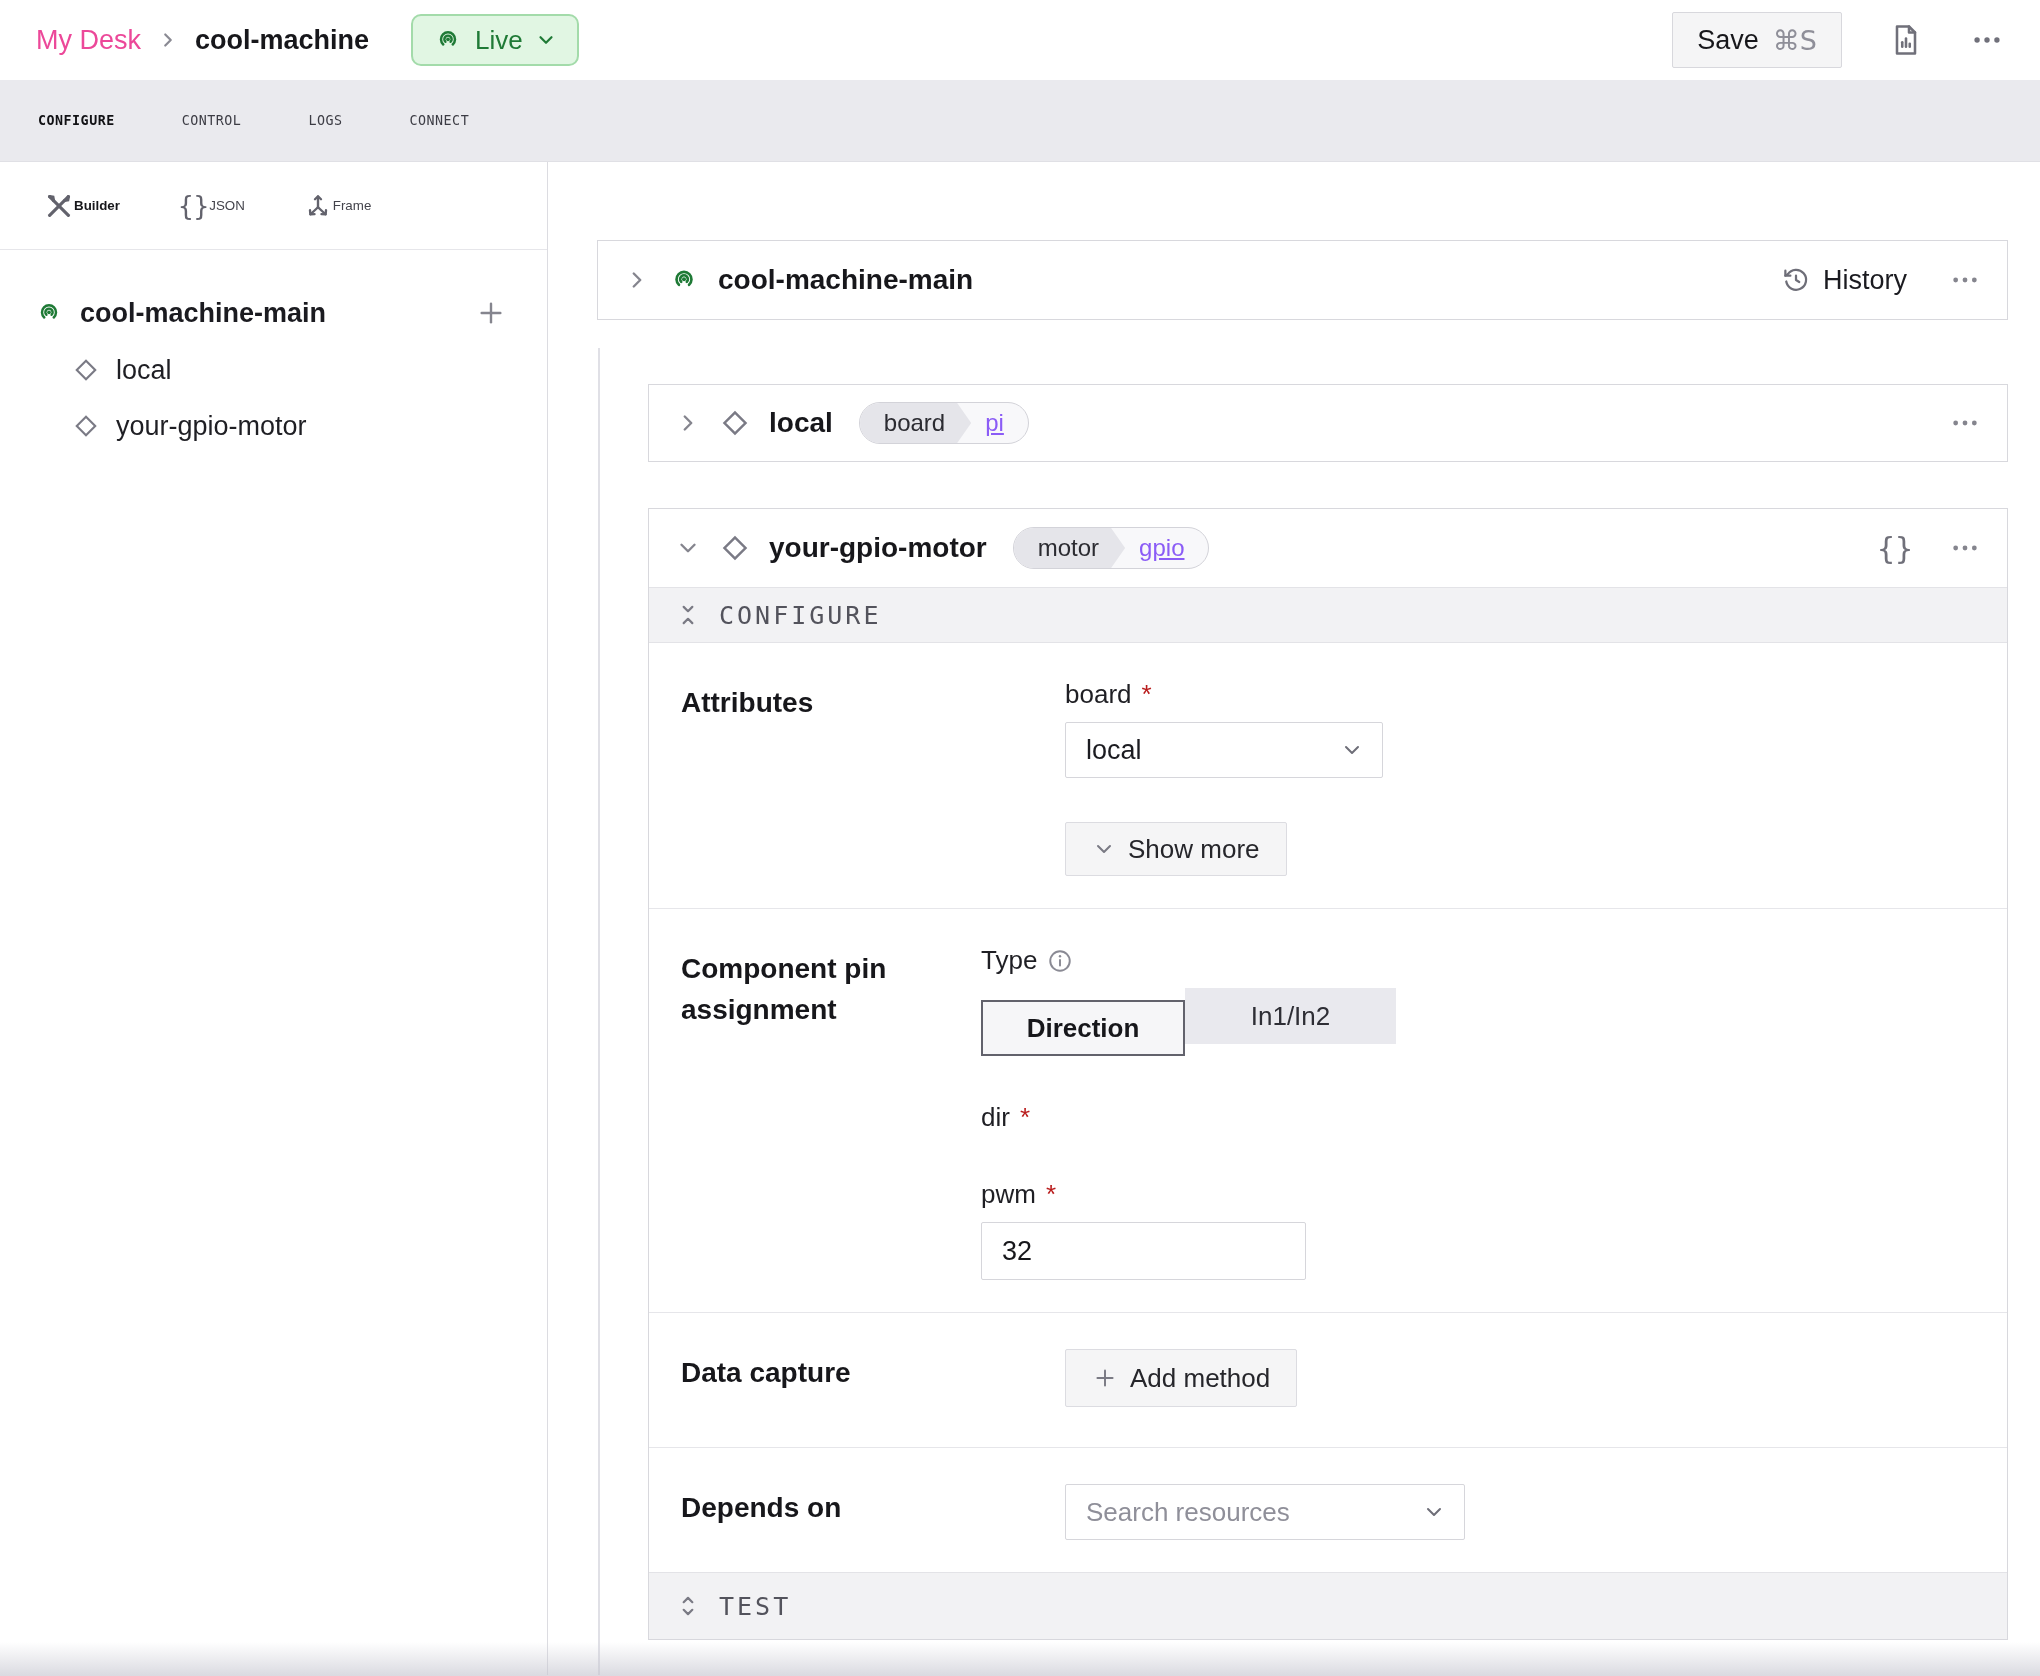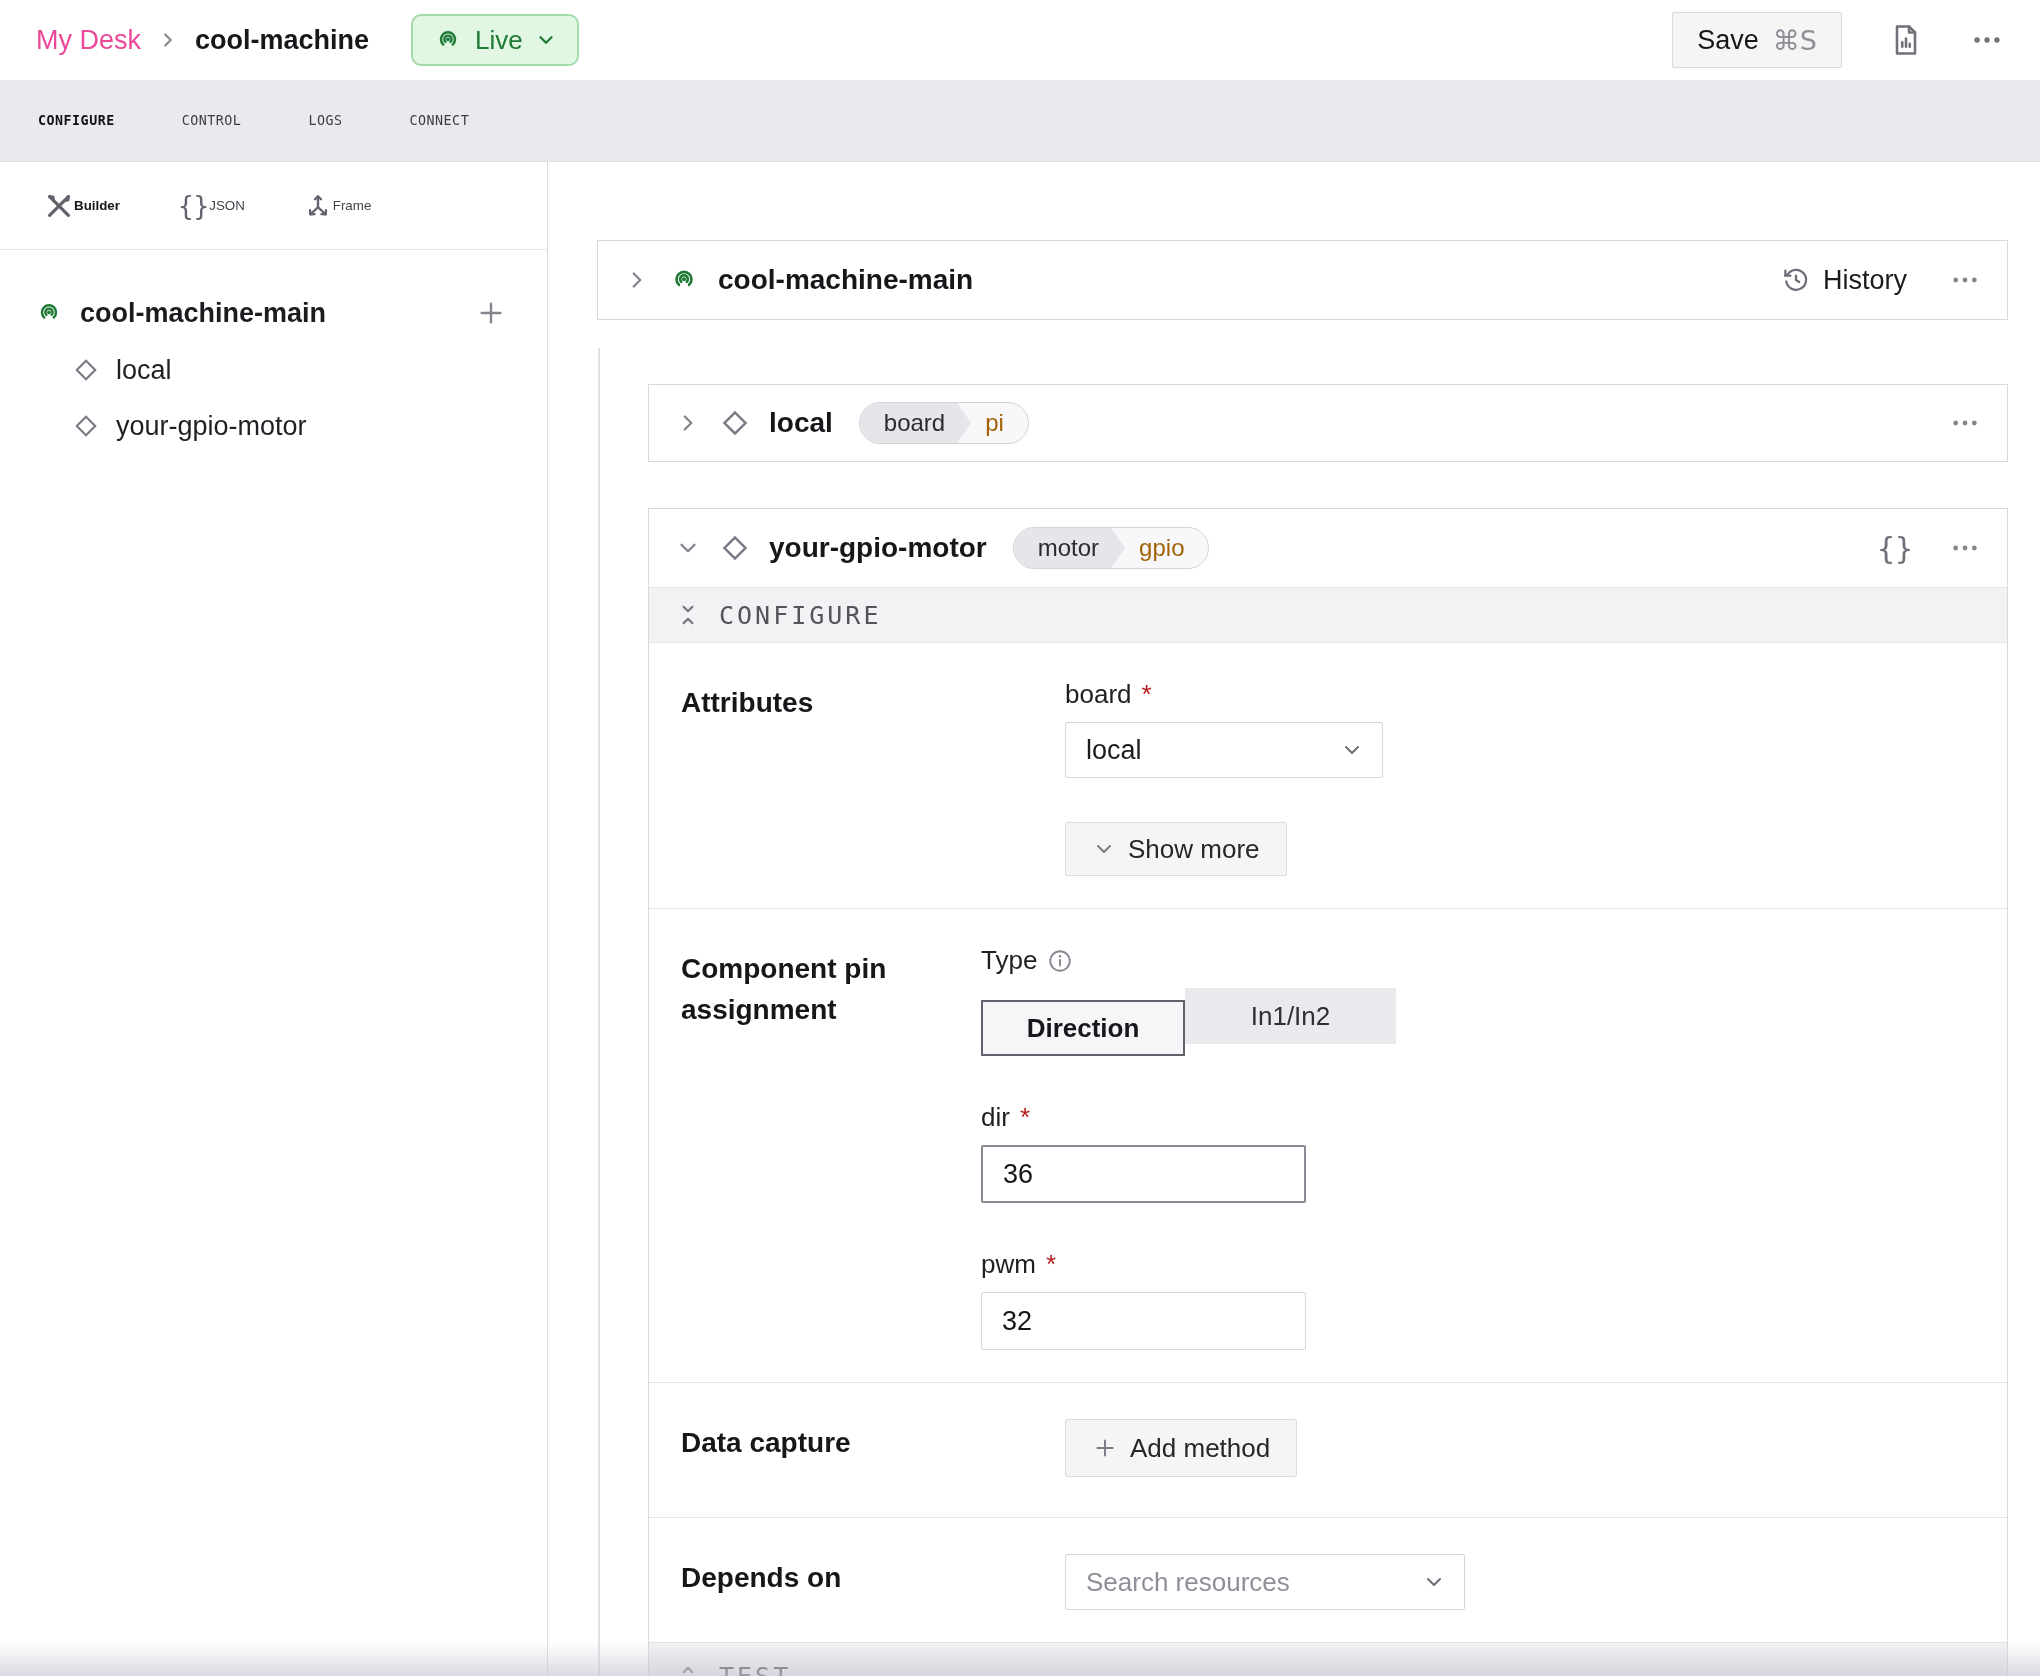--- a/index.html
+++ b/index.html
@@ -95,21 +95,21 @@
 
   .badge {
     display:flex; align-items:stretch; height:42px; border:1px solid #d3d3d9;
     border-radius:999px; overflow:hidden; background:#f8f8fa; margin-left:8px;
   }
   .badge-type {
     background:#e5e5ea; display:flex; align-items:center;
     padding:0 26px 0 24px; font-size:24px; color:#2b2b31;
     clip-path:polygon(0 0, calc(100% - 14px) 0, 100% 50%, calc(100% - 14px) 100%, 0 100%);
   }
-  .badge-model { display:flex; align-items:center; padding:0 24px 0 14px; font-size:24px; color:#a16207; }
+  .badge-model { display:flex; align-items:center; padding:0 24px 0 14px; font-size:24px; color:#8b5cf6;text-decoration:underline; }
 
   .motor-card { margin-top:46px; }
   .motor-header { height:78px; }
 
   .section-bar {
     height:56px; background:#f2f2f4; border-top:1px solid #e3e3e7; border-bottom:1px solid #e3e3e7;
     display:flex; align-items:center; gap:18px; padding:0 26px;
     font-family:"DejaVu Sans Mono", monospace; font-size:25px; letter-spacing:3px; color:#53535c;
     width:100%; text-align:left;
   }
@@ -454,21 +454,20 @@
                 <button class="toggle-btn tw-in">In1/In2</button>
               </div>
             </div>
           </div>
 
           <div class="num-group">
             <div class="field-label">
               <span>dir</span>
               <span class="req">*</span>
             </div>
-            <input class="num-input focused" value="36" style="">
           </div>
 
           <div class="num-group">
             <div class="field-label">
               <span>pwm</span>
               <span class="req">*</span>
             </div>
             <input class="num-input" value="32" style="">
           </div>
         </div>

